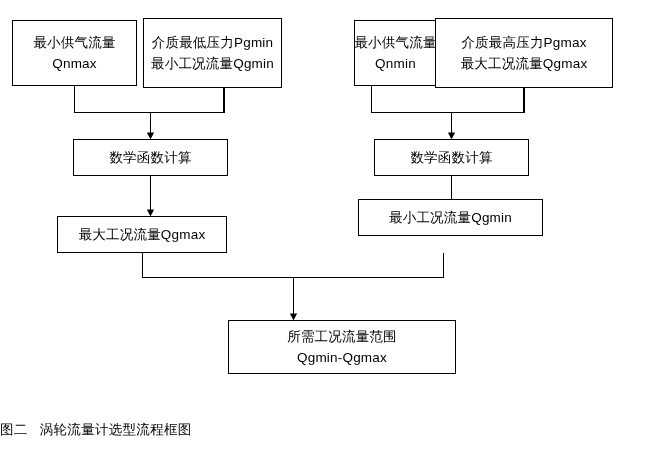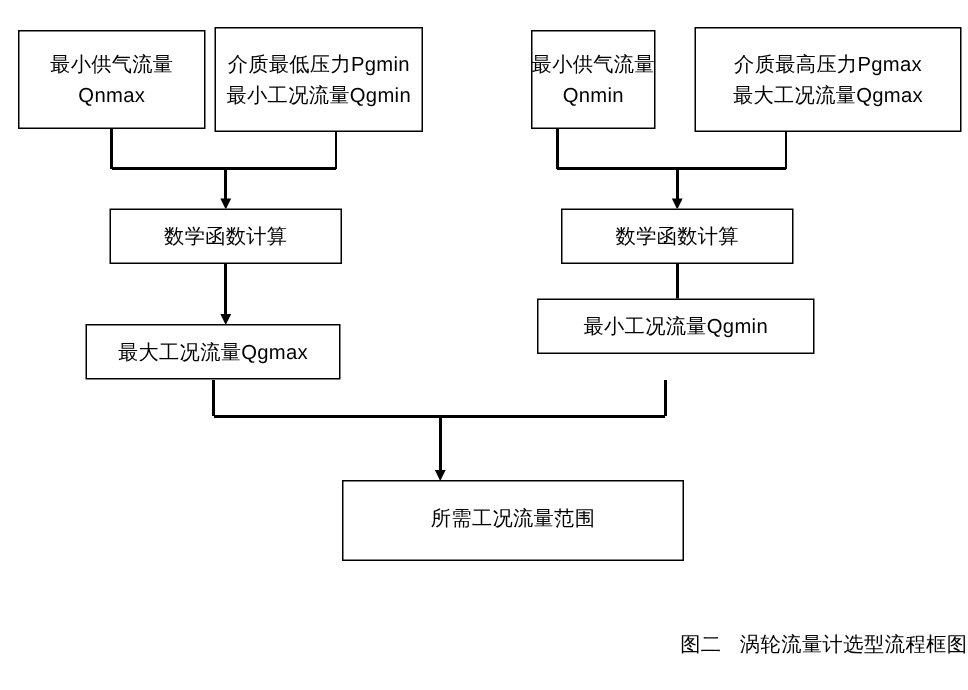--- a/index.html
+++ b/index.html
@@ -45,39 +45,39 @@
   .node .line2 {
     display: block;
     white-space: nowrap;
   }
   .node.two-line .line1 { margin-bottom: 2px; }
 
   
   #box-qnmax   { left: 12px;  top: 20px;  width: 125px; height: 66px; }
   #box-pgmin   { left: 143px; top: 18px;  width: 139px; height: 70px; }
   #box-qnmin   { left: 318px; top: 20px;  width: 83px; height: 66px; margin-left: 36px; }
-  #box-pgmax   { left: 435px; top: 18px;  width: 178px; height: 70px; margin-left: 28px; }
+  #box-pgmax   { left: 435px; top: 18px;  width: 178px; height: 70px; }
 
   
   #box-calc-left  { left: 73px;  top: 139px; width: 155px; height: 37px; }
   #box-calc-right { left: 374px; top: 139px; width: 155px; height: 37px; }
 
   
   #box-qgmax { left: 57px;  top: 216px; width: 170px; height: 37px; }
   #box-qgmin { left: 358px; top: 199px; width: 185px; height: 37px; }
 
   
   #box-range { left: 216px; top: 320px; width: 228px; height: 54px; margin-left: 12px; }
 
   #caption {
     position: absolute;
     left: 0;
     top: 421px;
     width: 645px;
-    text-align: right;
+    text-align: left;
     font-size: 13.5px;
     letter-spacing: 0.3px;
     white-space: pre;
   }
 </style>
 </head>
 <body>
 
 <div id="canvas">
 
@@ -142,17 +142,18 @@
   <div class="node" id="box-qgmax">
     <span class="line1">最大工况流量Qgmax</span>
   </div>
 
   <div class="node" id="box-qgmin">
     <span class="line1">最小工况流量Qgmin</span>
   </div>
 
   <div class="node two-line" id="box-range">
     <span class="line1">所需工况流量范围</span>
+    <span class="line2">Qgmin-Qgmax</span>
   </div>
 
   <div id="caption">图二   涡轮流量计选型流程框图</div>
 
 </div>
 
 </body></html>

